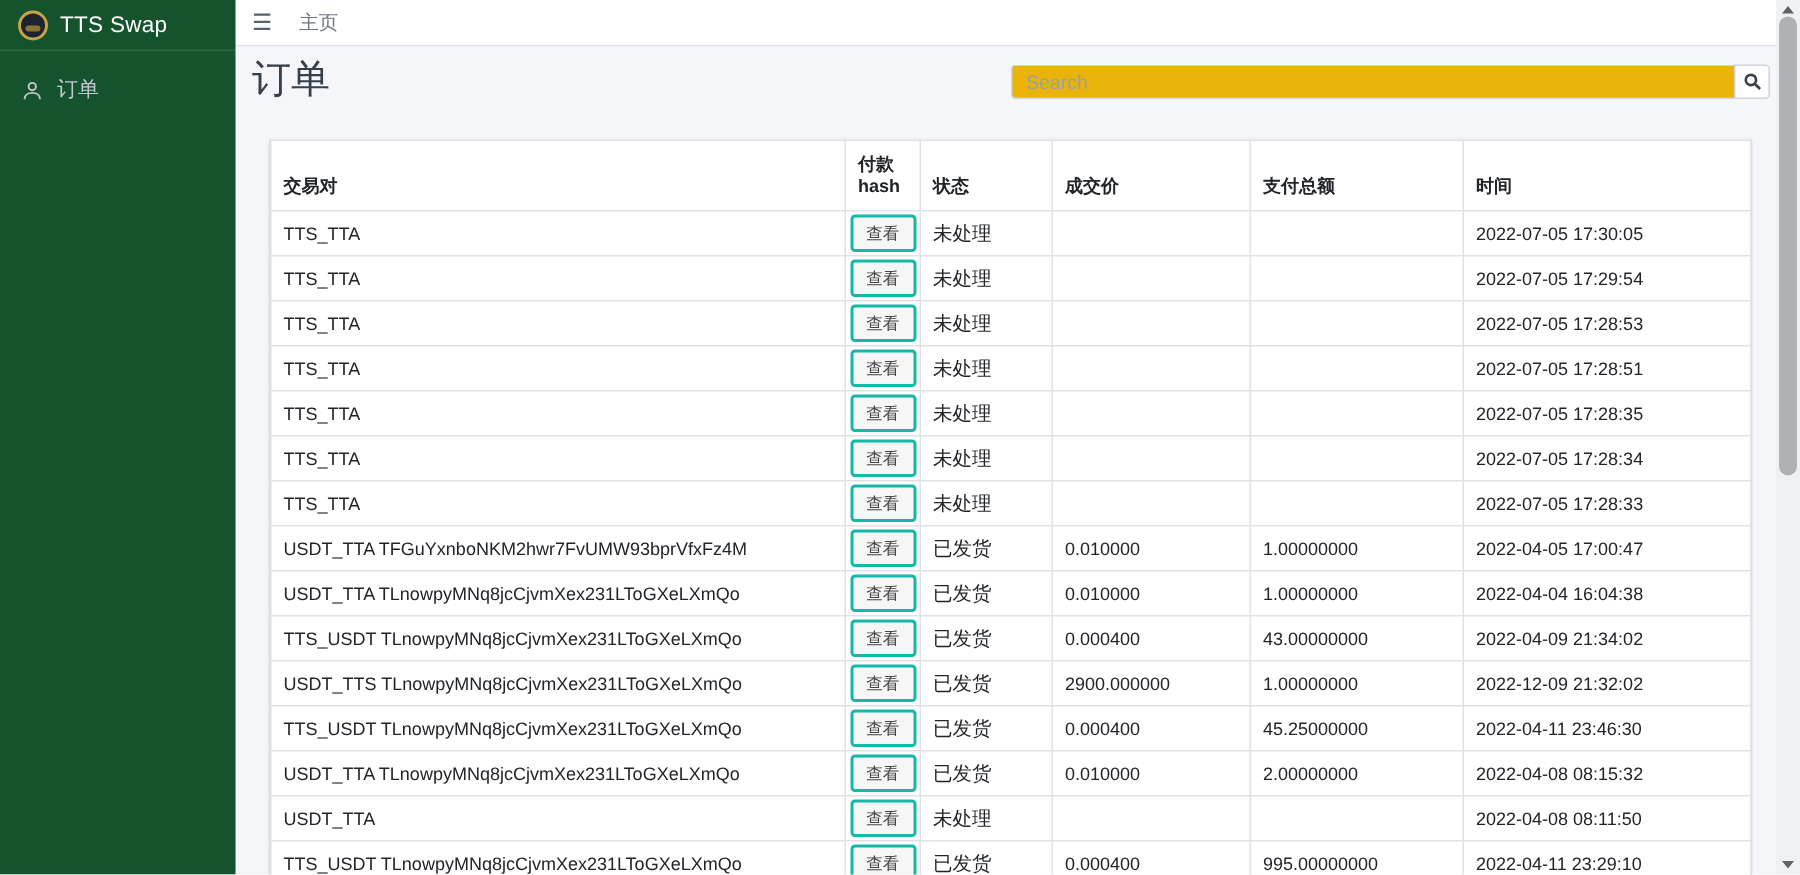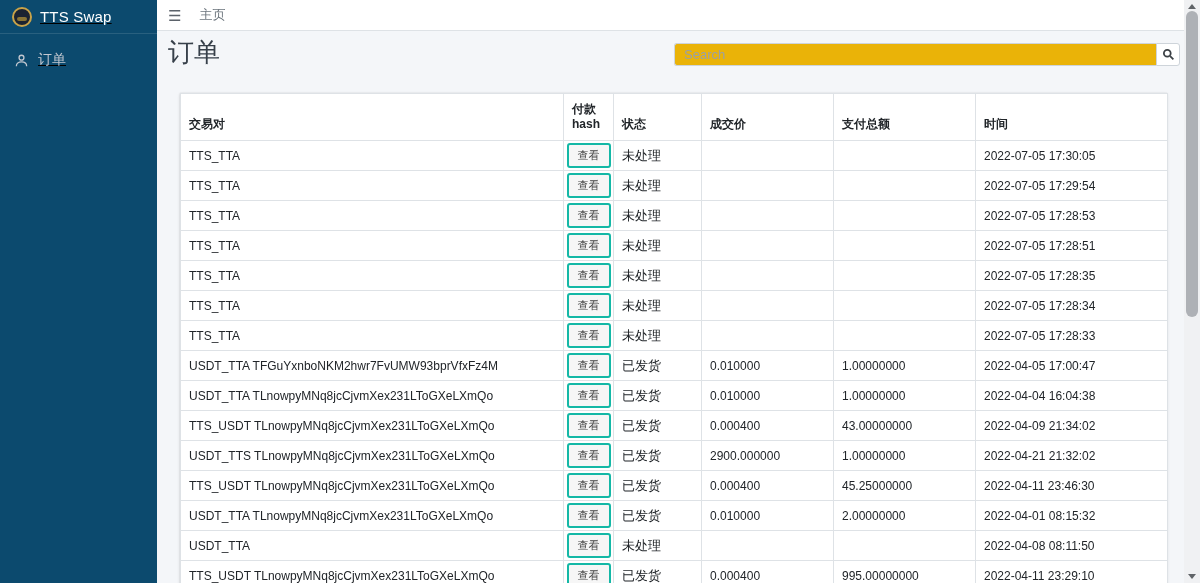--- a/index.html
+++ b/index.html
@@ -1,20 +1,20 @@
 <!DOCTYPE html>
 <html><head>
 <meta charset="utf-8">
 <style>
   * { margin:0; padding:0; box-sizing:border-box; }
   html,body { width:1200px; height:583px; overflow:hidden; }
   body { font-family:"Liberation Sans", sans-serif; background:#f4f6f9; position:relative; }
 
   
-  .sidebar { position:absolute; left:0; top:0; width:157px; height:583px; background:#0c4a6e; z-index:5;text-decoration:underline; }
+  .sidebar { position:absolute; left:0; top:0; width:157px; height:583px; background:#14532d; z-index:5; }
   .brand { height:34px; display:flex; align-items:center; gap:8px; padding-left:12px;
            border-bottom:1px solid rgba(255,255,255,.12); }
   .logo { width:20px; height:20px; border-radius:50%; border:2px solid #c9a349; background:#1c2331;
           position:relative; overflow:hidden; flex:0 0 auto; }
   .logo::after { content:""; position:absolute; left:3px; right:3px; top:8px; height:4px;
                  background:#8a7435; border-radius:2px; }
   .brand-text { color:#ffffff; font-size:15px; font-weight:400; letter-spacing:.2px; }
   .menu-item { margin-top:9px; padding:8px 14px; display:flex; align-items:center; gap:9px;
                color:#c2c7d0; font-size:14px; cursor:pointer; }
   .menu-item svg { flex:0 0 auto; }
@@ -196,37 +196,37 @@
               <td class="c-price">0.000400</td>
               <td class="c-total">43.00000000</td>
               <td class="c-time">2022-04-09 21:34:02</td>
             </tr>
             <tr>
               <td class="c-pair">USDT_TTS TLnowpyMNq8jcCjvmXex231LToGXeLXmQo</td>
               <td class="c-hash"><button class="btn-view">查看</button></td>
               <td class="c-status">已发货</td>
               <td class="c-price">2900.000000</td>
               <td class="c-total">1.00000000</td>
-              <td class="c-time">2022-04-21 21:32:02</td>
+              <td class="c-time">2022-12-09 21:32:02</td>
             </tr>
             <tr>
               <td class="c-pair">TTS_USDT TLnowpyMNq8jcCjvmXex231LToGXeLXmQo</td>
               <td class="c-hash"><button class="btn-view">查看</button></td>
               <td class="c-status">已发货</td>
               <td class="c-price">0.000400</td>
               <td class="c-total">45.25000000</td>
               <td class="c-time">2022-04-11 23:46:30</td>
             </tr>
             <tr>
               <td class="c-pair">USDT_TTA TLnowpyMNq8jcCjvmXex231LToGXeLXmQo</td>
               <td class="c-hash"><button class="btn-view">查看</button></td>
               <td class="c-status">已发货</td>
               <td class="c-price">0.010000</td>
               <td class="c-total">2.00000000</td>
-              <td class="c-time">2022-04-01 08:15:32</td>
+              <td class="c-time">2022-04-08 08:15:32</td>
             </tr>
             <tr>
               <td class="c-pair">USDT_TTA</td>
               <td class="c-hash"><button class="btn-view">查看</button></td>
               <td class="c-status">未处理</td>
               <td class="c-price"></td>
               <td class="c-total"></td>
               <td class="c-time">2022-04-08 08:11:50</td>
             </tr>
             <tr>

